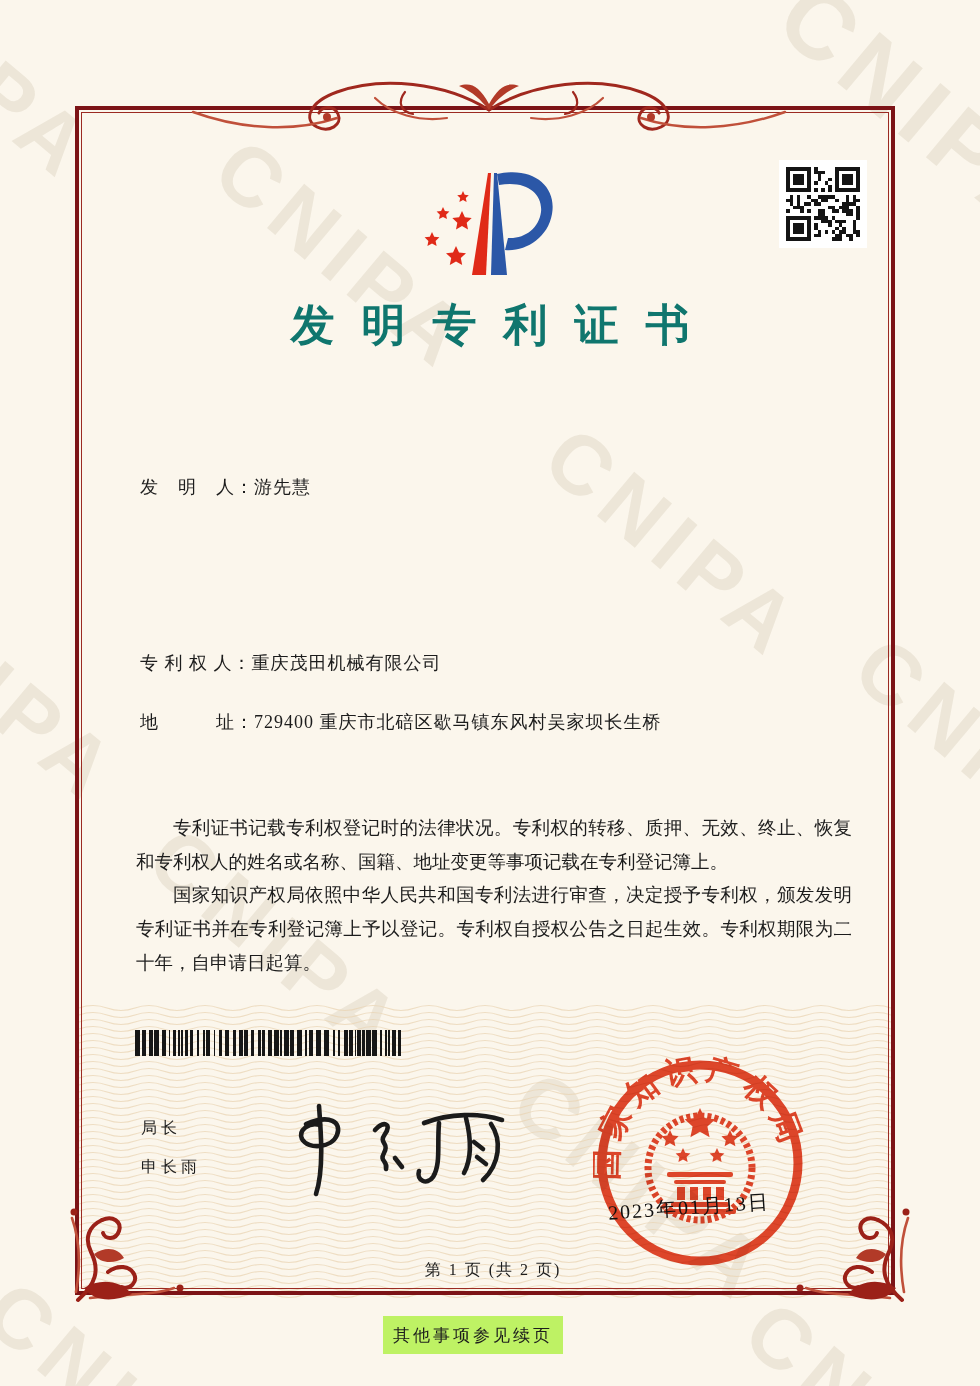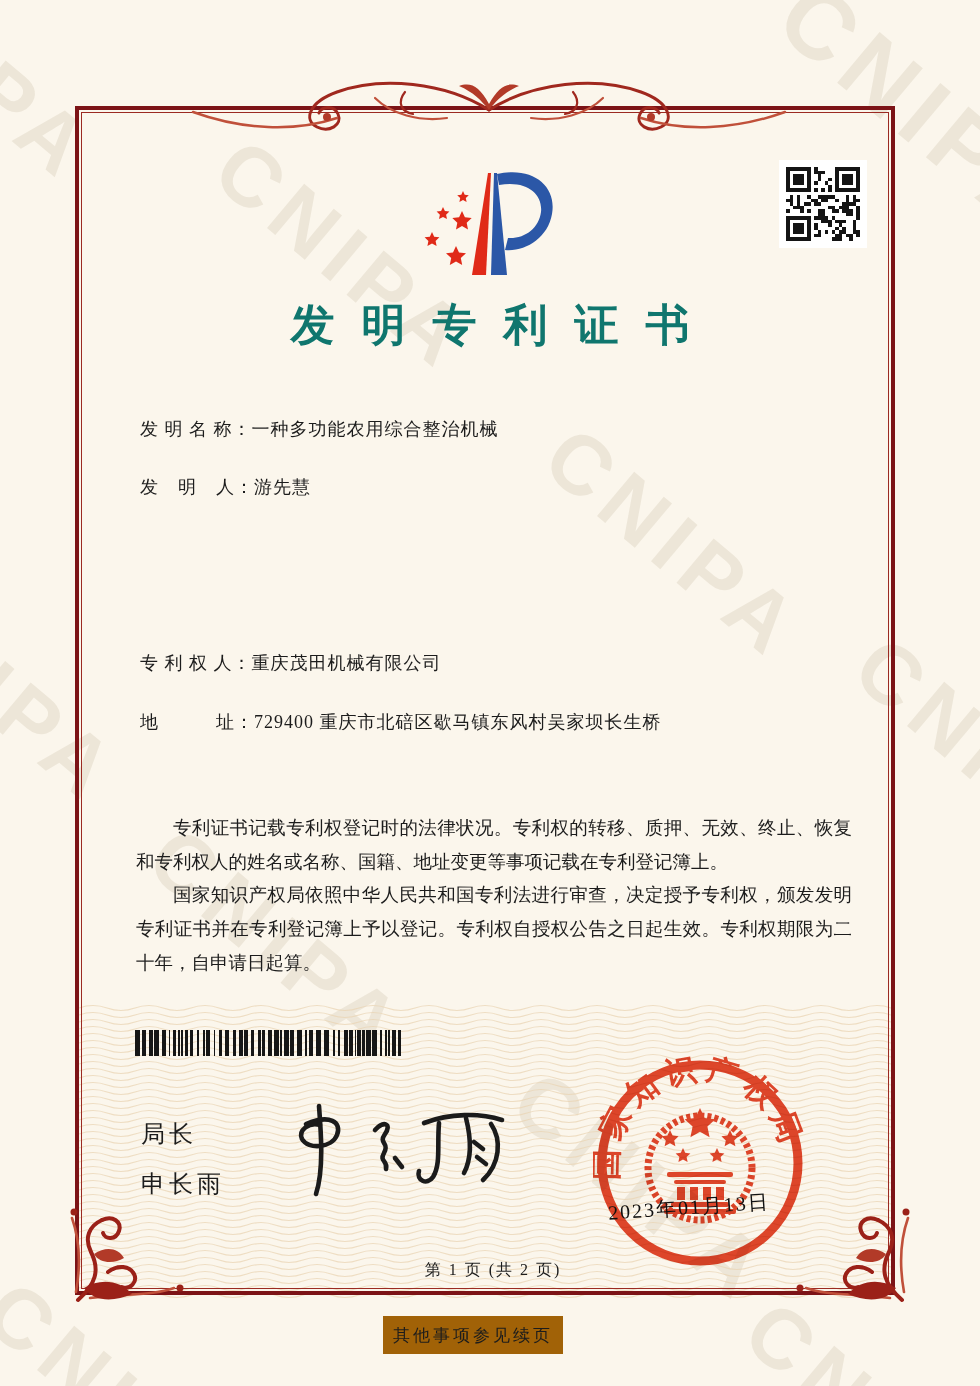--- a/index.html
+++ b/index.html
@@ -56,39 +56,39 @@
   }
   .body-text p{margin:0; text-indent:2em;}
   
   .barcode{
     position:absolute; left:135px; top:1030px; width:272px; height:26px;
     z-index:5; display:flex; align-items:stretch;
   }
   .barcode i{display:block; height:100%;}
   
   .issuer{position:absolute; left:141px; top:1118px; z-index:5;
-    font-family:"Liberation Sans","DejaVu Sans",sans-serif; font-size:24px;}
+    font-family:"Liberation Sans","DejaVu Sans",sans-serif; font-size:16px;}
   .issuer div{margin-bottom:18px; letter-spacing:4px;}
   .sig{position:absolute; left:278px; top:1092px; z-index:6;}
   
   .seal{position:absolute; left:593px; top:1056px; z-index:6; opacity:.93;
         mix-blend-mode:multiply;}
   .seal-date{
     position:absolute; left:608px; top:1194px; z-index:7;
     font-size:20px; letter-spacing:2px; color:#111;
     transform:rotate(-4deg);
   }
   
   .page-num{
     position:absolute; left:468px; top:1260px; transform:translateX(-50%);
     z-index:5; font-size:16px; letter-spacing:2px;margin-left:25px;
   }
   .cont-note{
     position:absolute; left:383px; top:1316px; width:180px; height:38px;
-    background:#a16207; z-index:5; display:flex; align-items:center; justify-content:center;
+    background:#bef264; z-index:5; display:flex; align-items:center; justify-content:center;
     font-size:17px; letter-spacing:3px;
   }
 </style>
 </head>
 <body>
 
 <div class="page">
 
   <span class="wm" style="left:-120px; top:-70px;">CNIPA</span>
   <span class="wm" style="left:258px; top:120px;">CNIPA</span>
@@ -657,23 +657,20 @@
         <i></i>
         <i></i>
         <i class="on"></i>
         <i></i>
         <i></i>
       </div>
   </div>
 
   <div class="title">发明专利证书</div>
 
-  <div class="field" style="top:417px;">
-    <span class="lab">发 明 名 称：</span><span class="val">一种多功能农用综合整治机械</span>
-  </div>
   <div class="field" style="top:475px;">
     <span class="lab">发　明　人：</span><span class="val">游先慧</span>
   </div>
   <div class="field" style="top:651px;">
     <span class="lab">专 利 权 人：</span><span class="val">重庆茂田机械有限公司</span>
   </div>
   <div class="field" style="top:710px;">
     <span class="lab">地　　　址：</span><span class="val">729400 重庆市北碚区歇马镇东风村吴家坝长生桥</span>
   </div>
 

